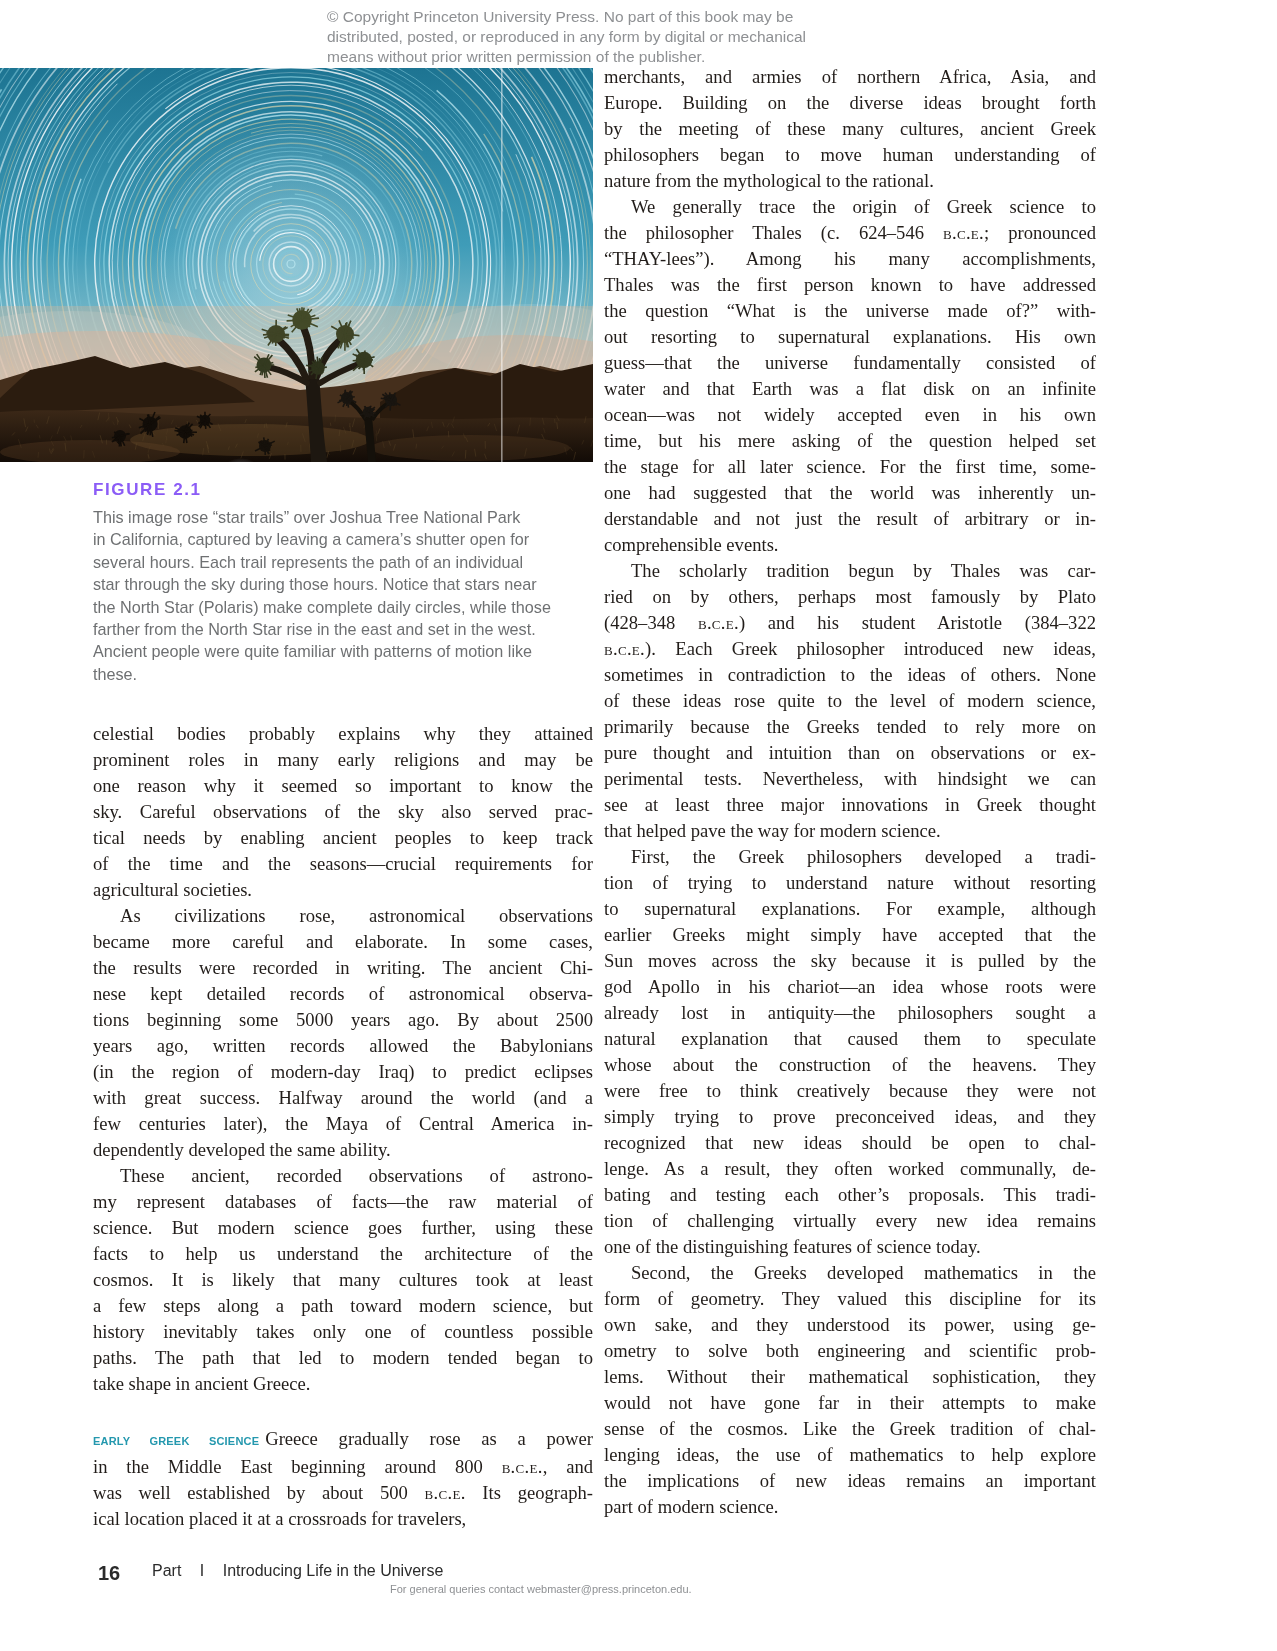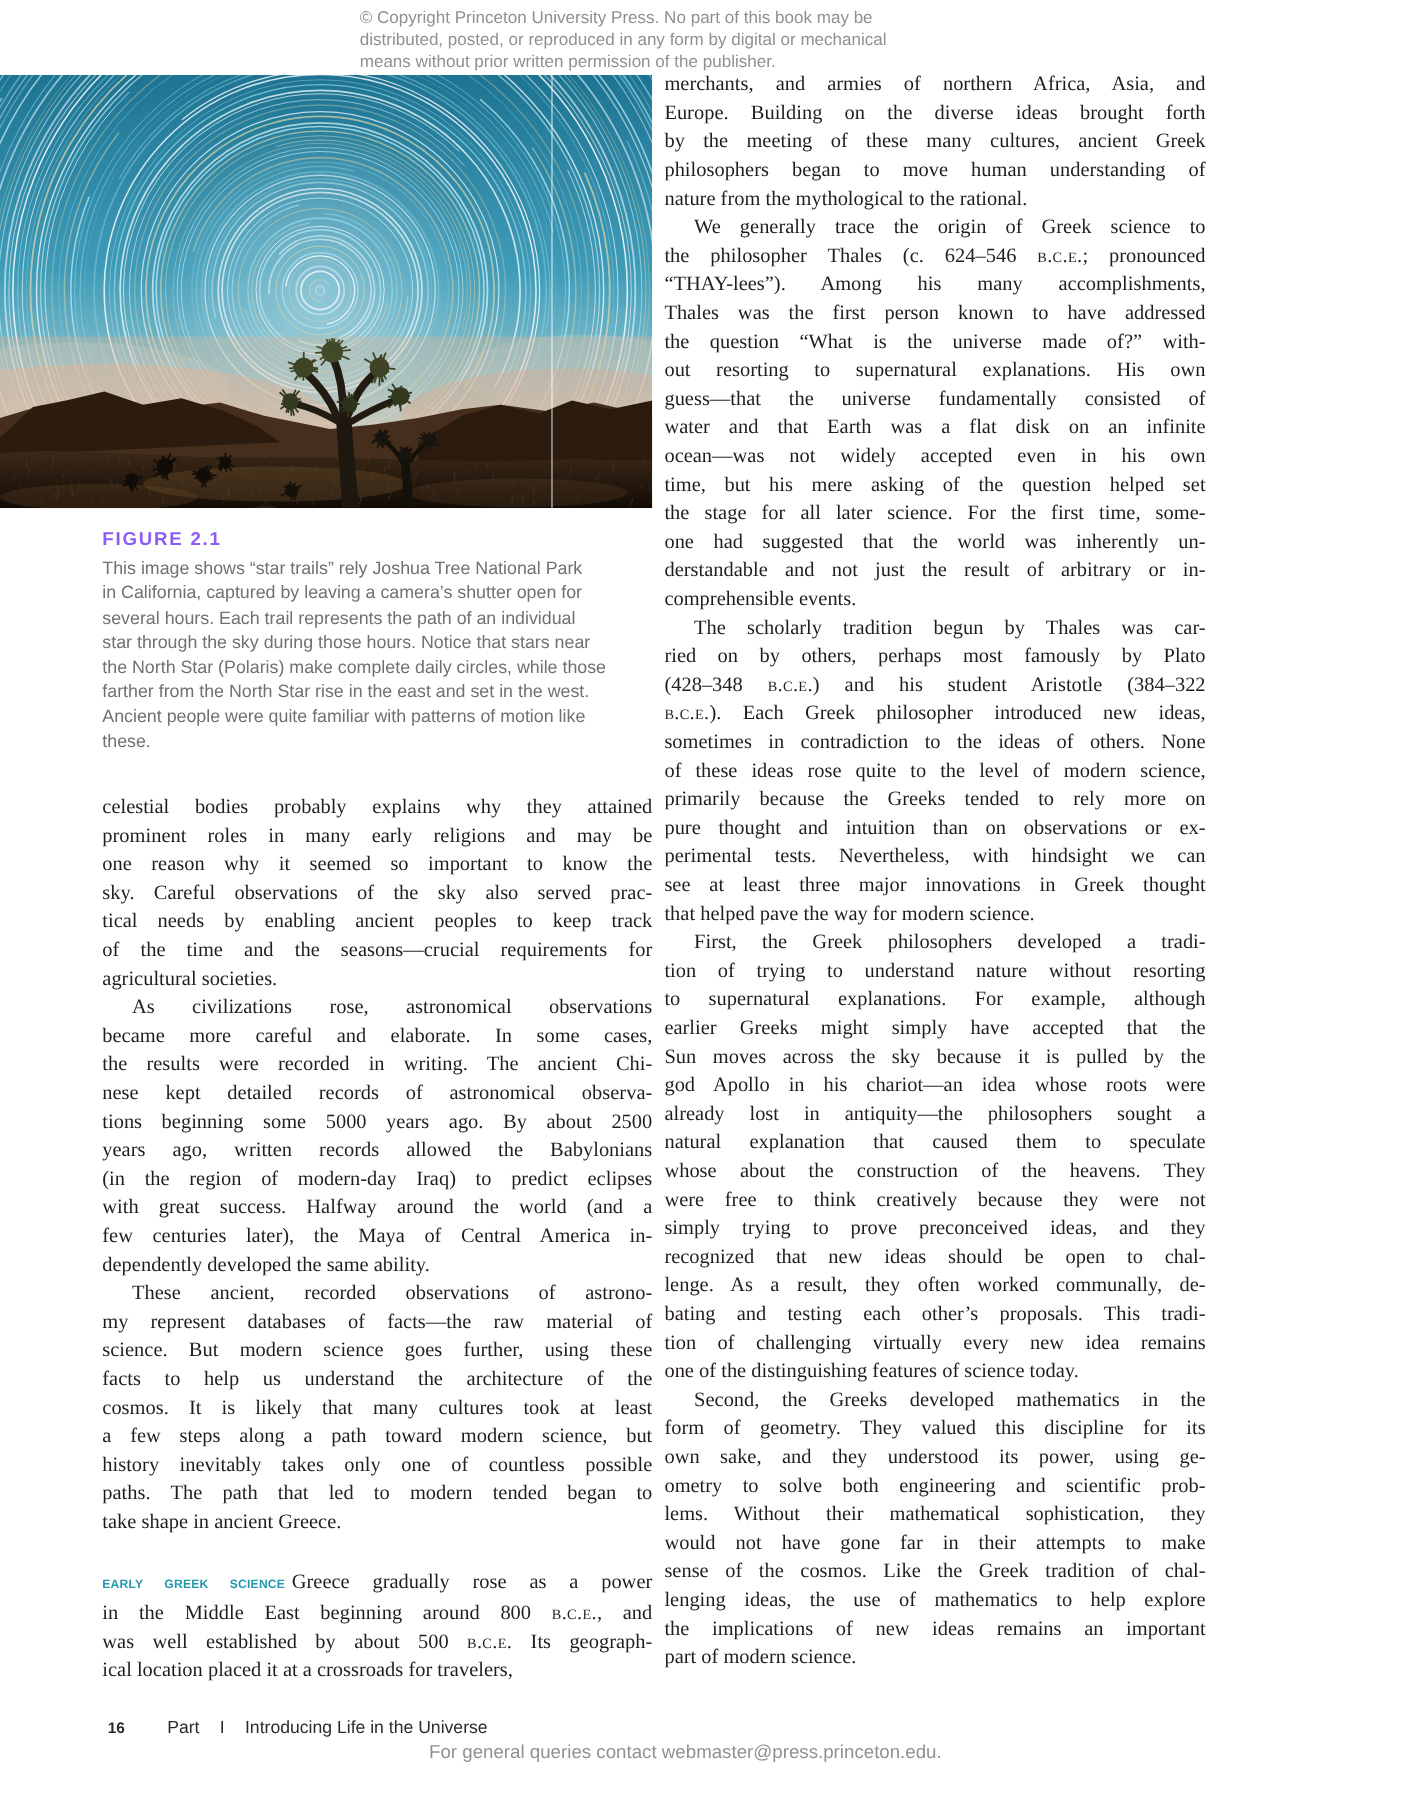--- a/index.html
+++ b/index.html
@@ -18,26 +18,26 @@
   .para{margin:0;}
   .para.head-gap{margin-top:29px;}
   .line{text-align:justify;text-align-last:justify;}
   .line.last{text-align-last:left;}
   .para.indent .line:first-child{text-indent:27px;}
   .sc{font-variant:small-caps;letter-spacing:0.3px;}
   .runin{font-family:"Liberation Sans",sans-serif;font-weight:bold;color:#2498ae;
        font-size:11px;letter-spacing:0.2px;padding-right:6px;}
   .footer-line{position:absolute;top:1562px;left:0;width:1277px;height:24px;
        font-family:"Liberation Sans",sans-serif;font-size:16px;color:#2b2b2b;}
-  .page-num{position:absolute;left:98px;font-weight:bold;font-size:14px;}
+  .page-num{position:absolute;left:98px;font-weight:bold;font-size:20px;}
   .part-block{position:absolute;left:152px;}
   .part-numeral{margin-left:14px;}
   .part-title{margin-left:14px;}
   .queries{position:absolute;top:1583px;left:390px;width:520px;
-       font-family:"Liberation Sans",sans-serif;font-size:17px;color:#8e9093;}
+       font-family:"Liberation Sans",sans-serif;font-size:11px;color:#8e9093;}
 </style>
 </head>
 <body>
 
 <div class="copyright" id="copyright-block">
     <div>© Copyright Princeton University Press. No part of this book may be</div>
     <div>distributed, posted, or reproduced in any form by digital or mechanical</div>
     <div>means without prior written permission of the publisher.</div>
   </div>
 
@@ -577,21 +577,21 @@
           <circle cx="241" cy="416" r="4" fill="#ffffff"></circle>
         </g>
       <rect x="501" y="0" width="1.6" height="394" fill="rgba(255,255,255,0.5)"></rect>
     </g>
   </svg>
 </div>
 
 <div class="caption-block">
   <div class="figure-label">FIGURE 2.1</div>
   <div id="caption-lines">
-      <div class="caption-line">This image shows “star trails” rely Joshua Tree National Park</div>
+      <div class="caption-line">This image rose “star trails” over Joshua Tree National Park</div>
       <div class="caption-line">in California, captured by leaving a camera’s shutter open for</div>
       <div class="caption-line">several hours. Each trail represents the path of an individual</div>
       <div class="caption-line">star through the sky during those hours. Notice that stars near</div>
       <div class="caption-line">the North Star (Polaris) make complete daily circles, while those</div>
       <div class="caption-line">farther from the North Star rise in the east and set in the west.</div>
       <div class="caption-line">Ancient people were quite familiar with patterns of motion like</div>
       <div class="caption-line">these.</div>
     </div>
 </div>
 

